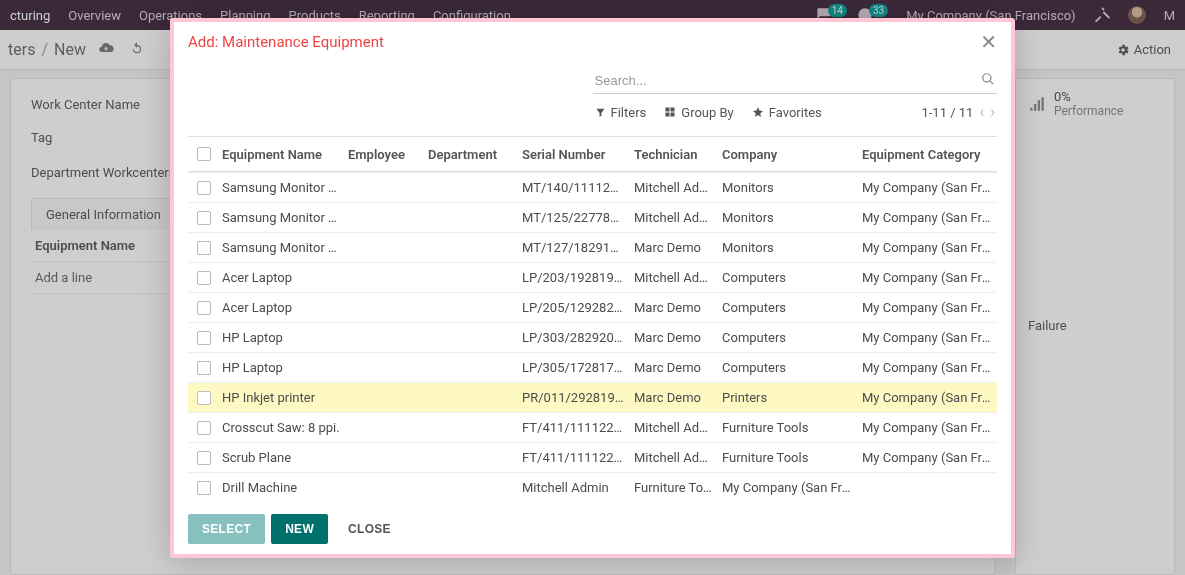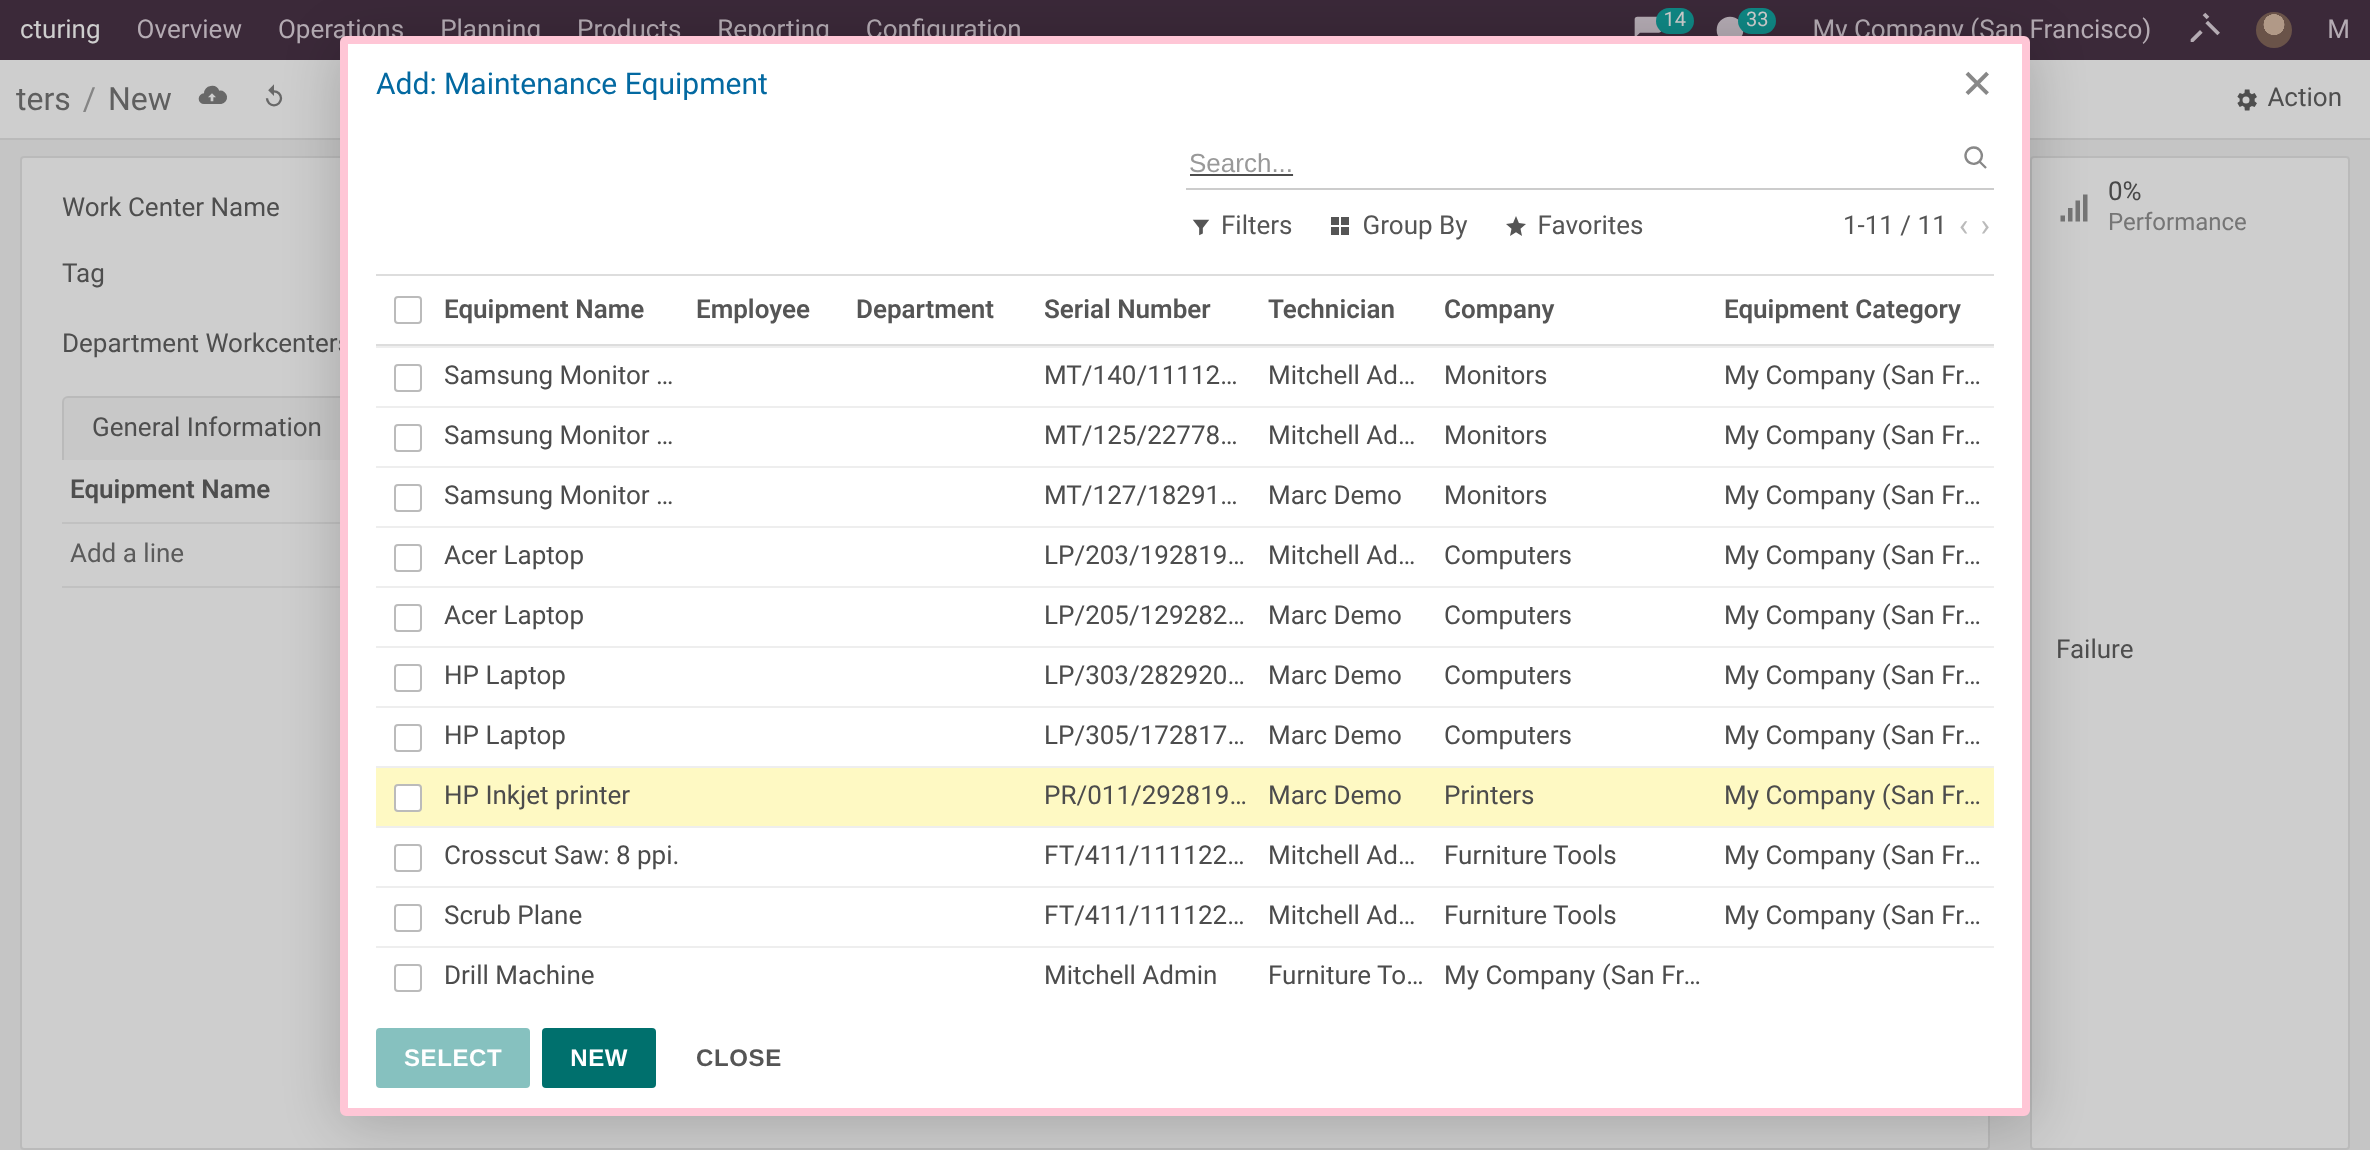--- a/index.html
+++ b/index.html
@@ -145,32 +145,31 @@
     padding: 10px 14px 10px 14px;
     display:flex;
     flex-direction:column;
     flex:1;
     overflow:hidden;
   }
   .modal-title-row {
     display:flex; align-items:center; justify-content:space-between;
     padding-bottom: 6px;
   }
-  .modal-title { font-size: 15px; color:#0369a1; }
+  .modal-title { font-size: 15px; color:#ef4444; }
   .modal-close { color:#888; cursor:pointer; font-size:20px; line-height:1; }
 
   .searchrow {
     margin-left: 50%;
     width: 50%;
     display:flex;
     align-items:center;
     border-bottom: 1px solid #ccc;
     padding: 6px 2px 4px 2px;
     margin-top: 8px;
-    text-decoration: underline;
   }
   .searchrow input {
     flex:1; border:none; outline:none;
     font-size:13px; color:#555;
   }
   .searchrow input::placeholder { color:#999; }
   .searchrow .sicon { color:#888; }
 
   .toolrow {
     margin-left: 50%;

